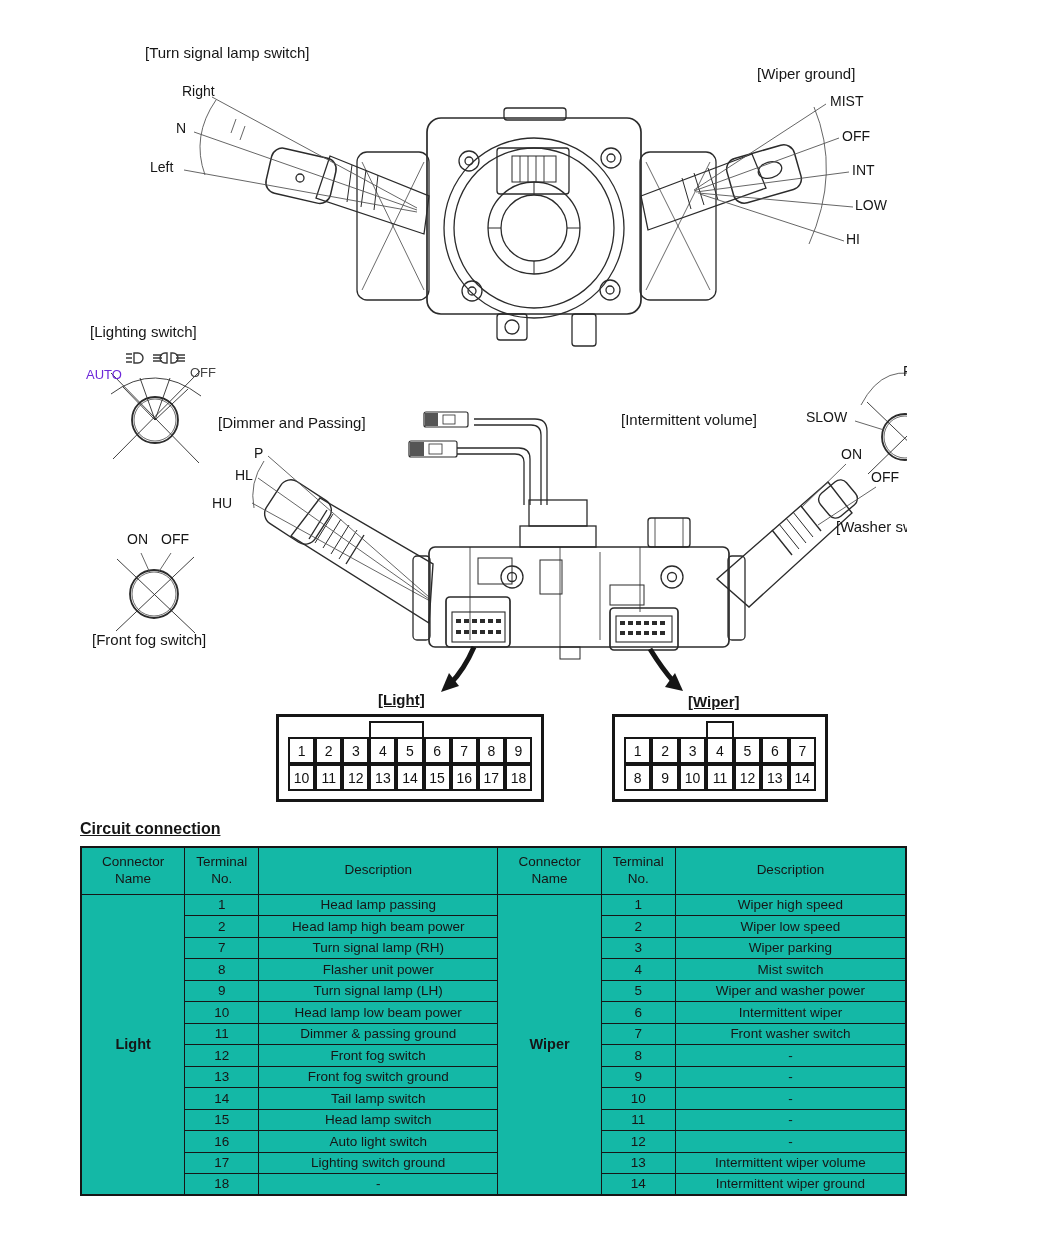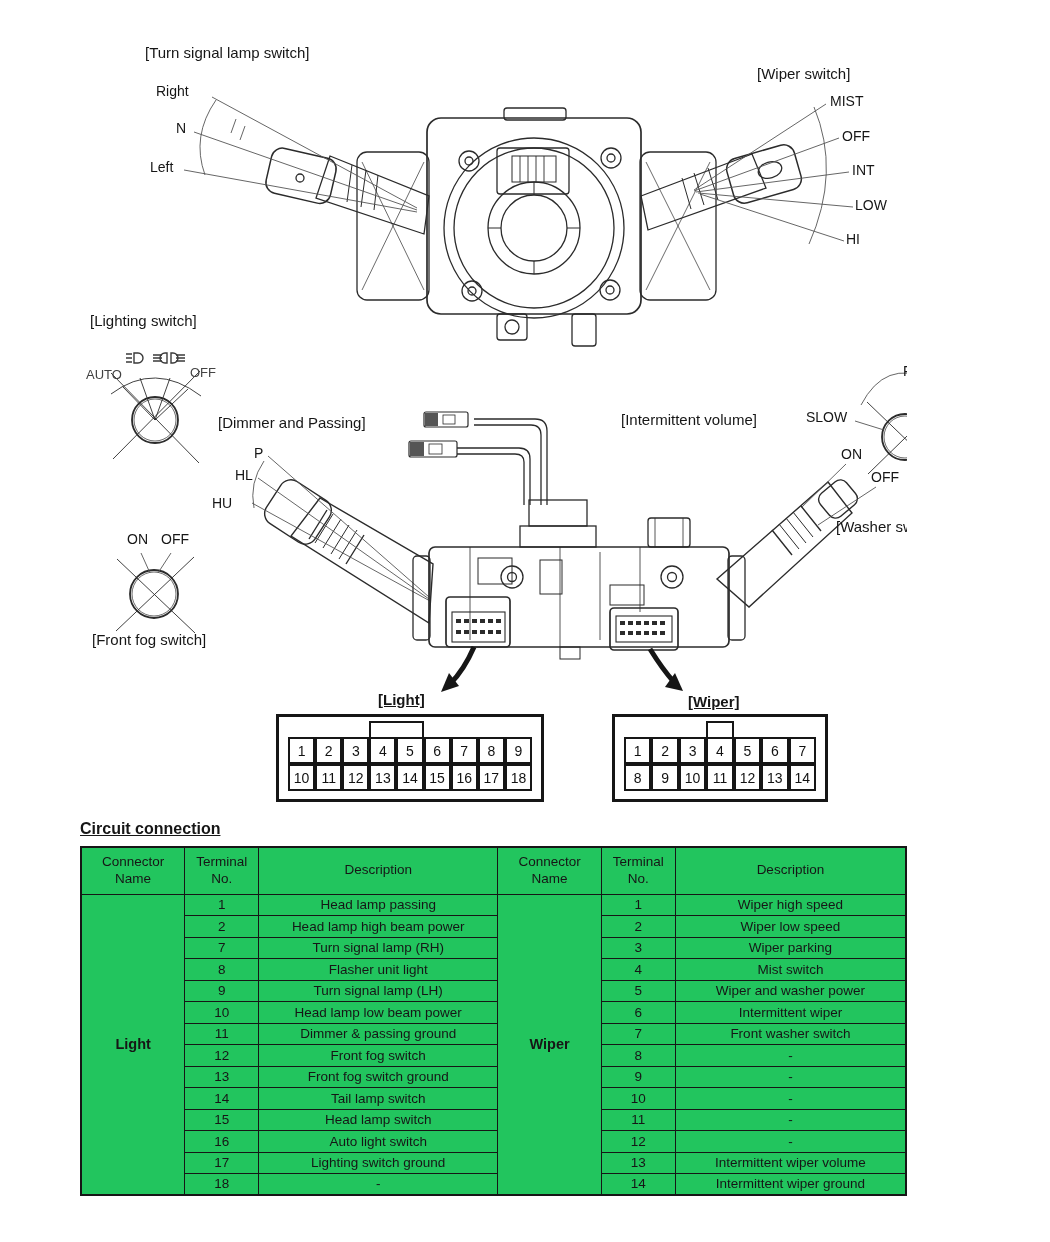--- a/index.html
+++ b/index.html
@@ -16,21 +16,21 @@
   
   .connector-box { position:absolute; border:3px solid #161616; background:#fff; }
   .conn-inner { position:absolute; left:9px; right:9px; top:4px; bottom:8px; }
   .conn-tab { position:absolute; top:0; height:16px; border:2px solid #161616; border-bottom:none; background:#fff; }
   .pin-grid { position:absolute; left:0; right:0; top:16px; bottom:0; display:grid; grid-auto-rows:1fr; }
   .pin-cell { border:2px solid #161616; display:flex; align-items:center; justify-content:center;
               font-size:14px; color:#111; background:#fff; }
 
   
   table.circuit-table { position:absolute; left:80px; top:846px; border-collapse:collapse;
-                        table-layout:fixed; border:2px solid #161616; background:#22c55e; }
+                        table-layout:fixed; border:2px solid #161616; background:#14b8a6; }
   .circuit-table th, .circuit-table td { border:1.5px solid #161616; font-size:13.5px; text-align:center;
                         padding:0 2px; font-weight:normal; color:#161616; overflow:hidden; }
   .circuit-table th { height:47px; line-height:1.25; }
   .circuit-table td { height:21.5px; line-height:1; }
   .circuit-table td.cname { font-weight:bold; font-size:14.5px; }
 </style>
 </head>
 <body>
 
 <div class="canvas">
@@ -177,33 +177,33 @@
 
     <g stroke="#161616" fill="#161616">
       <path d="M474,647 Q464,670 450,684" fill="none" stroke-width="5"></path>
       <polygon points="441,692 459,686 449,673" stroke="none"></polygon>
       <path d="M650,649 Q663,670 674,682" fill="none" stroke-width="5"></path>
       <polygon points="683,691 665,687 675,673" stroke="none"></polygon>
     </g>
   </svg>
 
   <div class="lbl" style="left:145px;top:45px">[Turn signal lamp switch]</div>
-  <div class="lbl pos" style="left:156px;top:84px">Right</div>
+  <div class="lbl pos" style="left:182px;top:84px">Right</div>
   <div class="lbl pos" style="left:176px;top:121px">N</div>
   <div class="lbl pos" style="left:150px;top:160px">Left</div>
 
-  <div class="lbl" style="left:757px;top:66px">[Wiper switch]</div>
+  <div class="lbl" style="left:757px;top:66px">[Wiper ground]</div>
   <div class="lbl pos" style="left:830px;top:94px">MIST</div>
   <div class="lbl pos" style="left:842px;top:129px">OFF</div>
   <div class="lbl pos" style="left:852px;top:163px">INT</div>
   <div class="lbl pos" style="left:855px;top:198px">LOW</div>
   <div class="lbl pos" style="left:846px;top:232px">HI</div>
 
-  <div class="lbl" style="left:90px;top:313px">[Lighting switch]</div>
-  <div class="lbl pos" style="left:86px;top:368px;font-size:13px;color:#404040">AUTO</div>
+  <div class="lbl" style="left:90px;top:324px">[Lighting switch]</div>
+  <div class="lbl pos" style="left:86px;top:368px;font-size:13px;color:#6d28d9">AUTO</div>
   <div class="lbl pos" style="left:190px;top:366px;font-size:13px;color:#444">OFF</div>
 
   <svg class="art-icon" style="left:125px;top:351px" width="22" height="14" viewBox="0 0 22 14">
     <g stroke="#3a3a3a" fill="none" stroke-width="1.4">
       <path d="M9,2 H13 A5,5 0 0 1 13,12 H9 Z"></path>
       <path d="M1,3 H7 M1,7 H7 M1,11 H7"></path>
     </g>
   </svg>
   <svg class="art-icon" style="left:152px;top:351px" width="34" height="14" viewBox="0 0 34 14">
     <g stroke="#3a3a3a" fill="none" stroke-width="1.4">
@@ -318,21 +318,21 @@
           <td>Wiper low speed</td>
         </tr>
         <tr>
           <td>7</td>
           <td>Turn signal lamp (RH)</td>
           <td>3</td>
           <td>Wiper parking</td>
         </tr>
         <tr>
           <td>8</td>
-          <td>Flasher unit light</td>
+          <td>Flasher unit power</td>
           <td>4</td>
           <td>Mist switch</td>
         </tr>
         <tr>
           <td>9</td>
           <td>Turn signal lamp (LH)</td>
           <td>5</td>
           <td>Wiper and washer power</td>
         </tr>
         <tr>

